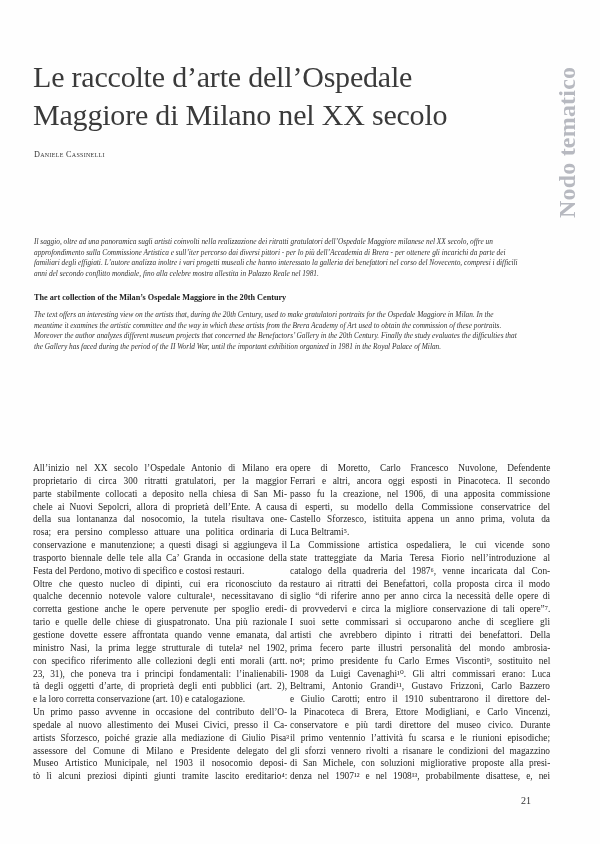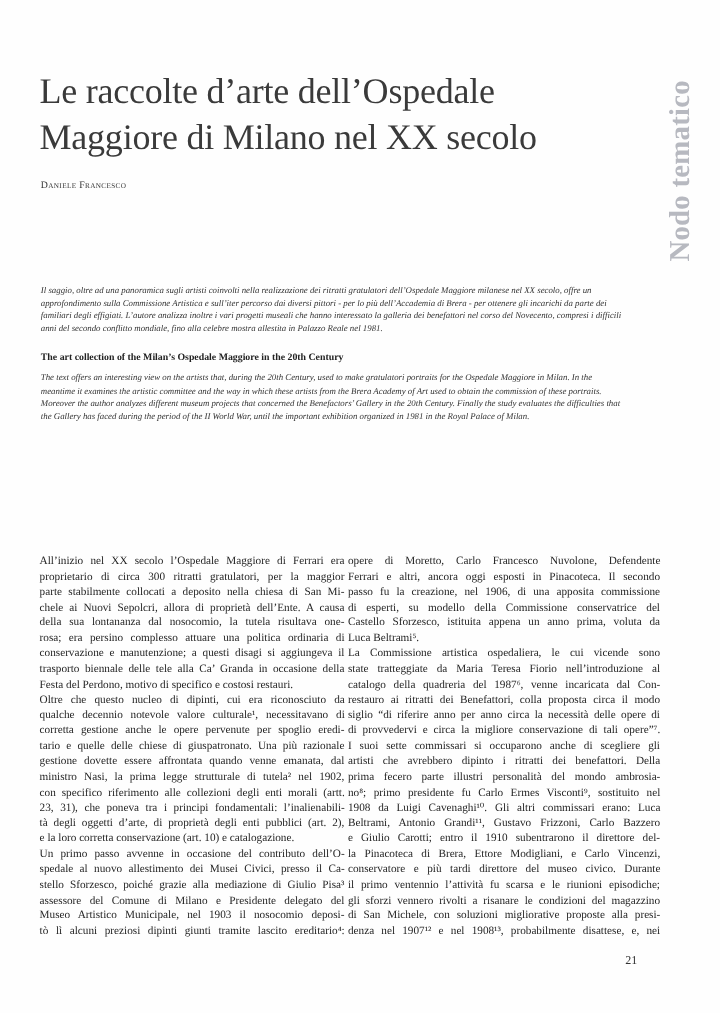--- a/index.html
+++ b/index.html
@@ -55,63 +55,63 @@
 </head>
 <body>
 
 <div class="page">
 
   <h1 class="title">
     <span>Le raccolte d’arte dell’Ospedale</span>
     <span>Maggiore di Milano nel XX secolo</span>
   </h1>
 
-  <div class="author">Daniele Francesco</div>
+  <div class="author">Daniele Cassinelli</div>
 
   <div class="side-label">Nodo tematico</div>
 
   <div class="abstract abstract-it">
     <span style="display: block;">Il saggio, oltre ad una panoramica sugli artisti coinvolti nella realizzazione dei ritratti gratulatori dell’Ospedale Maggiore milanese nel XX secolo, offre un</span>
     <span style="display: block;">approfondimento sulla Commissione Artistica e sull’iter percorso dai diversi pittori - per lo più dell’Accademia di Brera - per ottenere gli incarichi da parte dei</span>
     <span style="display: block;">familiari degli effigiati. L’autore analizza inoltre i vari progetti museali che hanno interessato la galleria dei benefattori nel corso del Novecento, compresi i difficili</span>
     <span style="display: block;">anni del secondo conflitto mondiale, fino alla celebre mostra allestita in Palazzo Reale nel 1981.</span>
   </div>
 
   <div class="en-heading">The art collection of the Milan’s Ospedale Maggiore in the 20th Century</div>
 
   <div class="abstract abstract-en">
     <span style="display: block;">The text offers an interesting view on the artists that, during the 20th Century, used to make gratulatori portraits for the Ospedale Maggiore in Milan. In the</span>
     <span style="display: block;">meantime it examines the artistic committee and the way in which these artists from the Brera Academy of Art used to obtain the commission of these portraits.</span>
     <span style="display: block;">Moreover the author analyzes different museum projects that concerned the Benefactors’ Gallery in the 20th Century. Finally the study evaluates the difficulties that</span>
     <span style="display: block;">the Gallery has faced during the period of the II World War, until the important exhibition organized in 1981 in the Royal Palace of Milan.</span>
   </div>
 
   <div class="col col-left" id="col-left">
-      <span class="line" style="display: block; word-spacing: 3.5px;">All’inizio nel XX secolo l’Ospedale Maggiore di Ferrari era</span>
+      <span class="line" style="display: block; word-spacing: 3.5px;">All’inizio nel XX secolo l’Ospedale Antonio di Milano era</span>
       <span class="line" style="display: block; word-spacing: 4.625px;">proprietario di circa 300 ritratti gratulatori, per la maggior</span>
       <span class="line" style="display: block; word-spacing: 2.88889px;">parte stabilmente collocati a deposito nella chiesa di San Mi-</span>
       <span class="line" style="display: block; word-spacing: 2.66667px;">chele ai Nuovi Sepolcri, allora di proprietà dell’Ente. A causa</span>
       <span class="line" style="display: block; word-spacing: 4.125px;">della sua lontananza dal nosocomio, la tutela risultava one-</span>
       <span class="line" style="display: block; word-spacing: 3.875px;">rosa; era persino complesso attuare una politica ordinaria di</span>
       <span class="line" style="display: block; word-spacing: 2.375px;">conservazione e manutenzione; a questi disagi si aggiungeva il</span>
       <span class="line" style="display: block; word-spacing: 2.22222px;">trasporto biennale delle tele alla Ca’ Granda in occasione della</span>
       <span class="line last">Festa del Perdono, motivo di specifico e costosi restauri.</span>
       <span class="line" style="display: block; word-spacing: 4.44444px;">Oltre che questo nucleo di dipinti, cui era riconosciuto da</span>
       <span class="line" style="display: block; word-spacing: 4.16667px;">qualche decennio notevole valore culturale¹, necessitavano di</span>
       <span class="line" style="display: block; word-spacing: 3.5px;">corretta gestione anche le opere pervenute per spoglio eredi-</span>
       <span class="line" style="display: block; word-spacing: 2.77778px;">tario e quelle delle chiese di giuspatronato. Una più razionale</span>
       <span class="line" style="display: block; word-spacing: 3.57143px;">gestione dovette essere affrontata quando venne emanata, dal</span>
       <span class="line" style="display: block; word-spacing: 3.55556px;">ministro Nasi, la prima legge strutturale di tutela² nel 1902,</span>
       <span class="line" style="display: block; word-spacing: 2.625px;">con specifico riferimento alle collezioni degli enti morali (artt.</span>
       <span class="line" style="display: block; word-spacing: 3.125px;">23, 31), che poneva tra i principi fondamentali: l’inalienabili-</span>
       <span class="line" style="display: block; word-spacing: 2.5px;">tà degli oggetti d’arte, di proprietà degli enti pubblici (art. 2),</span>
       <span class="line last">e la loro corretta conservazione (art. 10) e catalogazione.</span>
       <span class="line" style="display: block; word-spacing: 3.625px;">Un primo passo avvenne in occasione del contributo dell’O-</span>
       <span class="line" style="display: block; word-spacing: 3px;">spedale al nuovo allestimento dei Musei Civici, presso il Ca-</span>
-      <span class="line" style="display: block; word-spacing: 2.75px;">stello Sforzesco, poiché grazie alla mediazione di Giulio Pisa³</span>
+      <span class="line" style="display: block; word-spacing: 2.75px;">artists Sforzesco, poiché grazie alla mediazione di Giulio Pisa³</span>
       <span class="line" style="display: block; word-spacing: 4.625px;">assessore del Comune di Milano e Presidente delegato del</span>
       <span class="line" style="display: block; word-spacing: 4.42857px;">Museo Artistico Municipale, nel 1903 il nosocomio deposi-</span>
       <span class="line" style="display: block; word-spacing: 4px;">tò lì alcuni preziosi dipinti giunti tramite lascito ereditario⁴:</span>
     </div>
   <div class="col col-right" id="col-right">
       <span class="line" style="display: block; word-spacing: 7.5px;">opere di Moretto, Carlo Francesco Nuvolone, Defendente</span>
       <span class="line" style="display: block; word-spacing: 4.22222px;">Ferrari e altri, ancora oggi esposti in Pinacoteca. Il secondo</span>
       <span class="line" style="display: block; word-spacing: 3.55556px;">passo fu la creazione, nel 1906, di una apposita commissione</span>
       <span class="line" style="display: block; word-spacing: 5.57143px;">di esperti, su modello della Commissione conservatrice del</span>
       <span class="line" style="display: block; word-spacing: 4.125px;">Castello Sforzesco, istituita appena un anno prima, voluta da</span>

